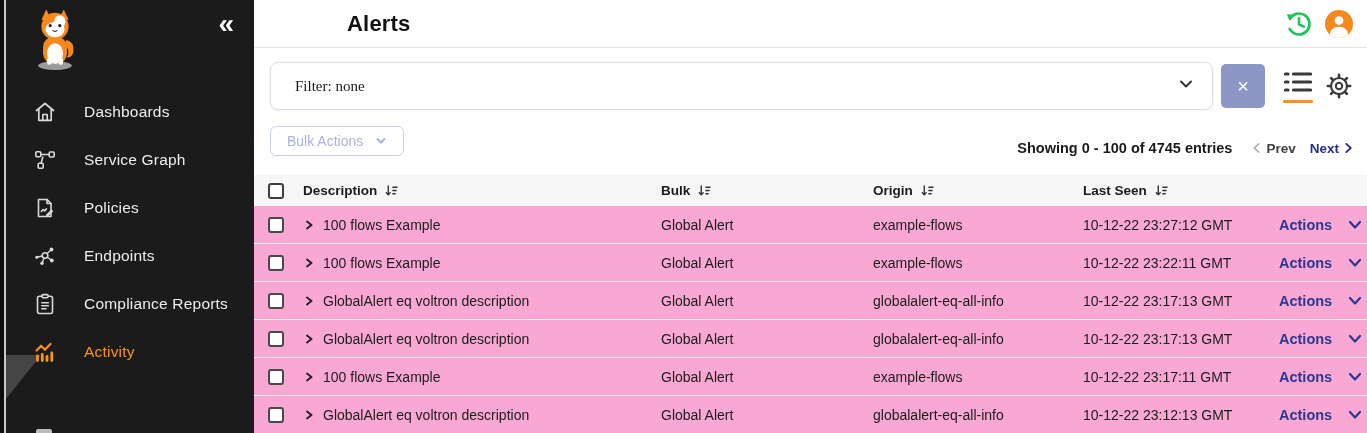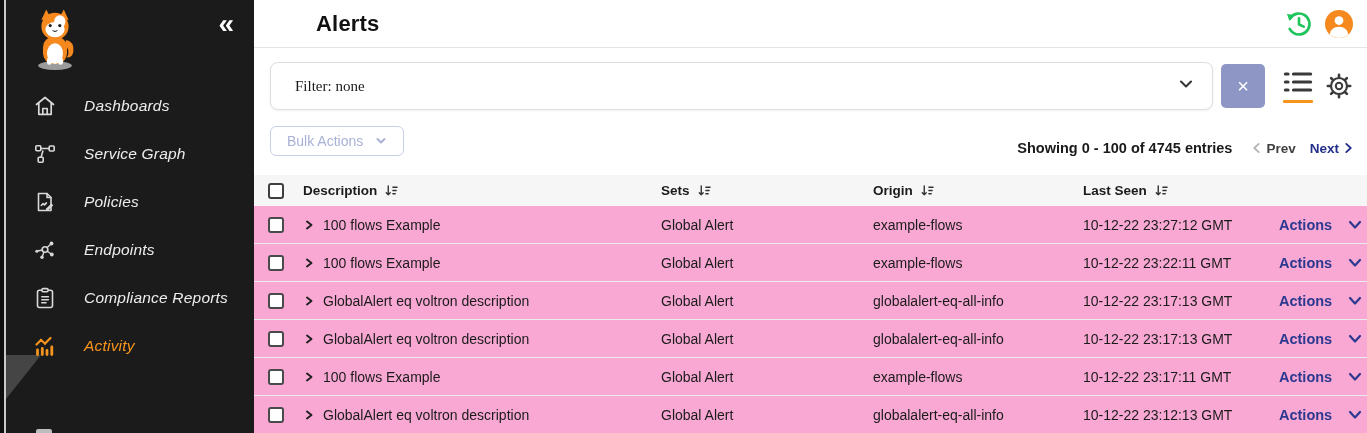--- a/index.html
+++ b/index.html
@@ -11,36 +11,36 @@
   .edge-strip { position:absolute; left:0; top:0; width:6px; height:100%;
     background:#0e0e0e; border-right:2px solid #c9c9c9; z-index:6; }
 
   
   .sidebar { position:absolute; left:0; top:0; width:254px; height:433px;
     background:#1b1b1b; z-index:2; }
   .logo { position:absolute; top:8px; left:30px; width:50px; height:64px; }
   .collapse-btn { position:absolute; top:10px; right:20px; color:#fff;
     font-size:28px; line-height:1; cursor:pointer; font-weight:700; }
   .active-flag { position:absolute; left:6px; top:355px; z-index:0; }
-  .nav { position:absolute; top:82px; left:0; right:0; z-index:1;font-style:italic; }
+  .nav { position:absolute; top:88px; left:0; right:0; z-index:1; }
   .nav-item { height:48px; display:flex; align-items:center;
     padding-left:32px; gap:26px; cursor:pointer; }
   .nav-icon { width:26px; height:26px; display:flex; align-items:center;
     justify-content:center; flex:none; }
   .nav-label { color:#ededed; font-size:15.5px; font-weight:500;
     letter-spacing:.2px; white-space:nowrap; }
   .nav-item.active .nav-label { color:#f7941d; }
   .nav-partial { position:absolute; bottom:0; left:36px; width:16px;
     height:4px; background:#bdbdbd; border-radius:2px 2px 0 0; }
 
   
   .main { position:absolute; left:254px; top:0; width:1113px; height:433px; background:#fff; }
 
   .topbar { height:48px; border-bottom:1px solid #e4e4e4; display:flex;
-    align-items:center; padding:0 14px 0 20px; }
+    align-items:center; padding:0 14px 0 20px;gap:31px; }
   .hamburger { width:24px; display:flex; flex-direction:column; gap:4.5px; cursor:pointer; }
   .hamburger span { display:block; height:2.6px; background:#1b1b1b; border-radius:1px; }
   .page-title { font-size:22px; font-weight:700; margin-left:18px; letter-spacing:.2px; color:#111; }
   .topbar-right { margin-left:auto; display:flex; align-items:center; gap:12px; }
   .icon-btn { cursor:pointer; display:flex; align-items:center; justify-content:center; }
 
   .filter-row { display:flex; align-items:center; margin:14px 14px 0 16px; }
   .filter-select { flex:1; height:48px; border:1px solid #dedede; border-radius:8px;
     background:#fff; box-shadow:0 1px 3px rgba(0,0,0,.06); display:flex;
     align-items:center; padding:0 18px 0 24px; cursor:pointer; margin-right:8px; }
@@ -263,21 +263,21 @@
     <div class="table">
       <div class="thead grid-cols">
         <div class="cb"></div>
         <div class="th th-desc">
           <span>Description</span>
           <svg viewBox="0 0 16 14" width="15" height="13" fill="none" stroke="#333" stroke-width="1.5" stroke-linecap="round">
               <path d="M4.5 2 V11.5 M4.5 11.5 L2.4 9.4 M4.5 11.5 L6.6 9.4 M9.5 3.5 H14 M9.5 7 H13 M9.5 10.5 H12"></path>
             </svg>
         </div>
         <div class="th">
-          <span>Sets</span>
+          <span>Bulk</span>
           <svg viewBox="0 0 16 14" width="15" height="13" fill="none" stroke="#333" stroke-width="1.5" stroke-linecap="round">
               <path d="M4.5 2 V11.5 M4.5 11.5 L2.4 9.4 M4.5 11.5 L6.6 9.4 M9.5 3.5 H14 M9.5 7 H13 M9.5 10.5 H12"></path>
             </svg>
         </div>
         <div class="th">
           <span>Origin</span>
           <svg viewBox="0 0 16 14" width="15" height="13" fill="none" stroke="#333" stroke-width="1.5" stroke-linecap="round">
               <path d="M4.5 2 V11.5 M4.5 11.5 L2.4 9.4 M4.5 11.5 L6.6 9.4 M9.5 3.5 H14 M9.5 7 H13 M9.5 10.5 H12"></path>
             </svg>
         </div>

